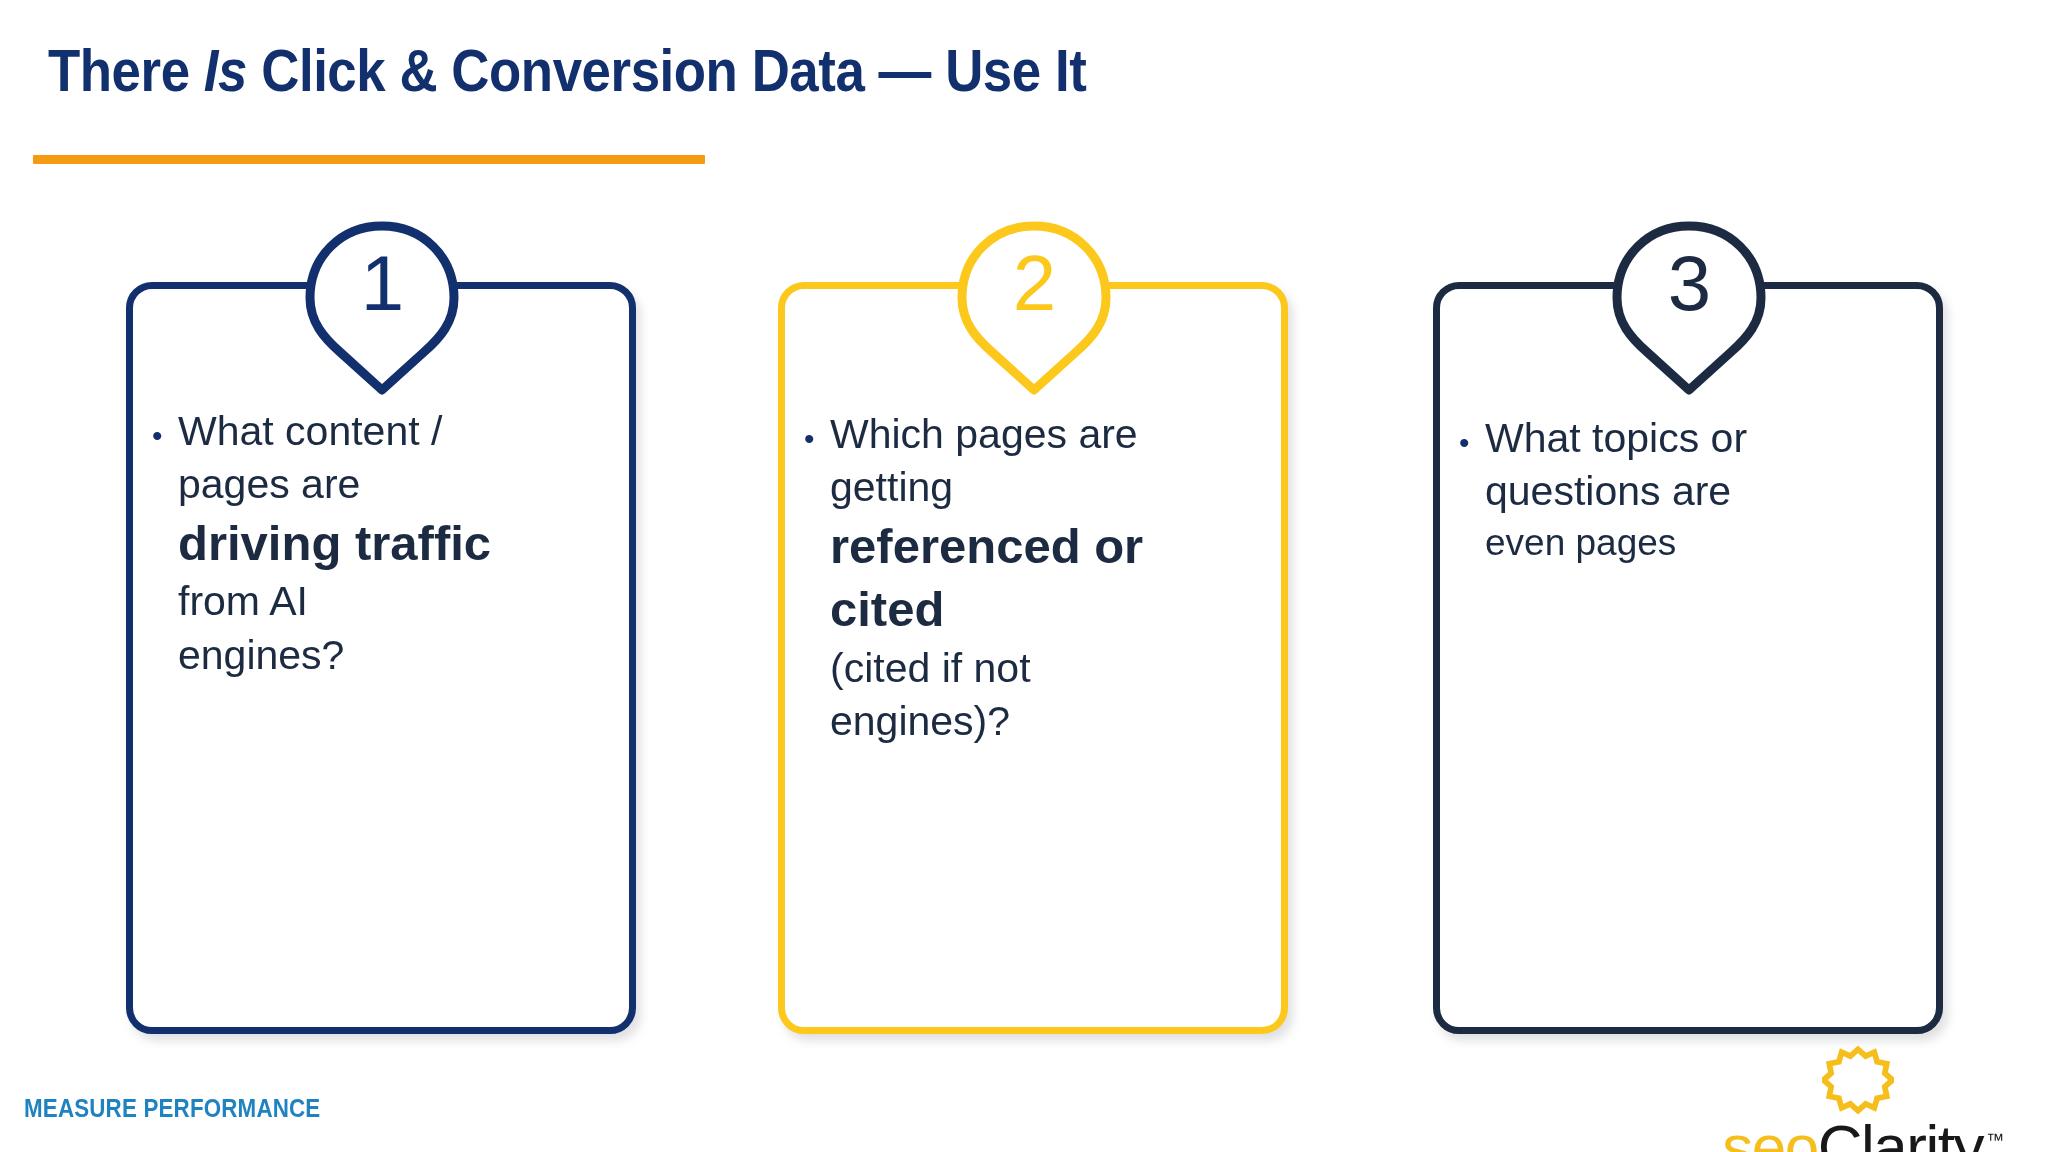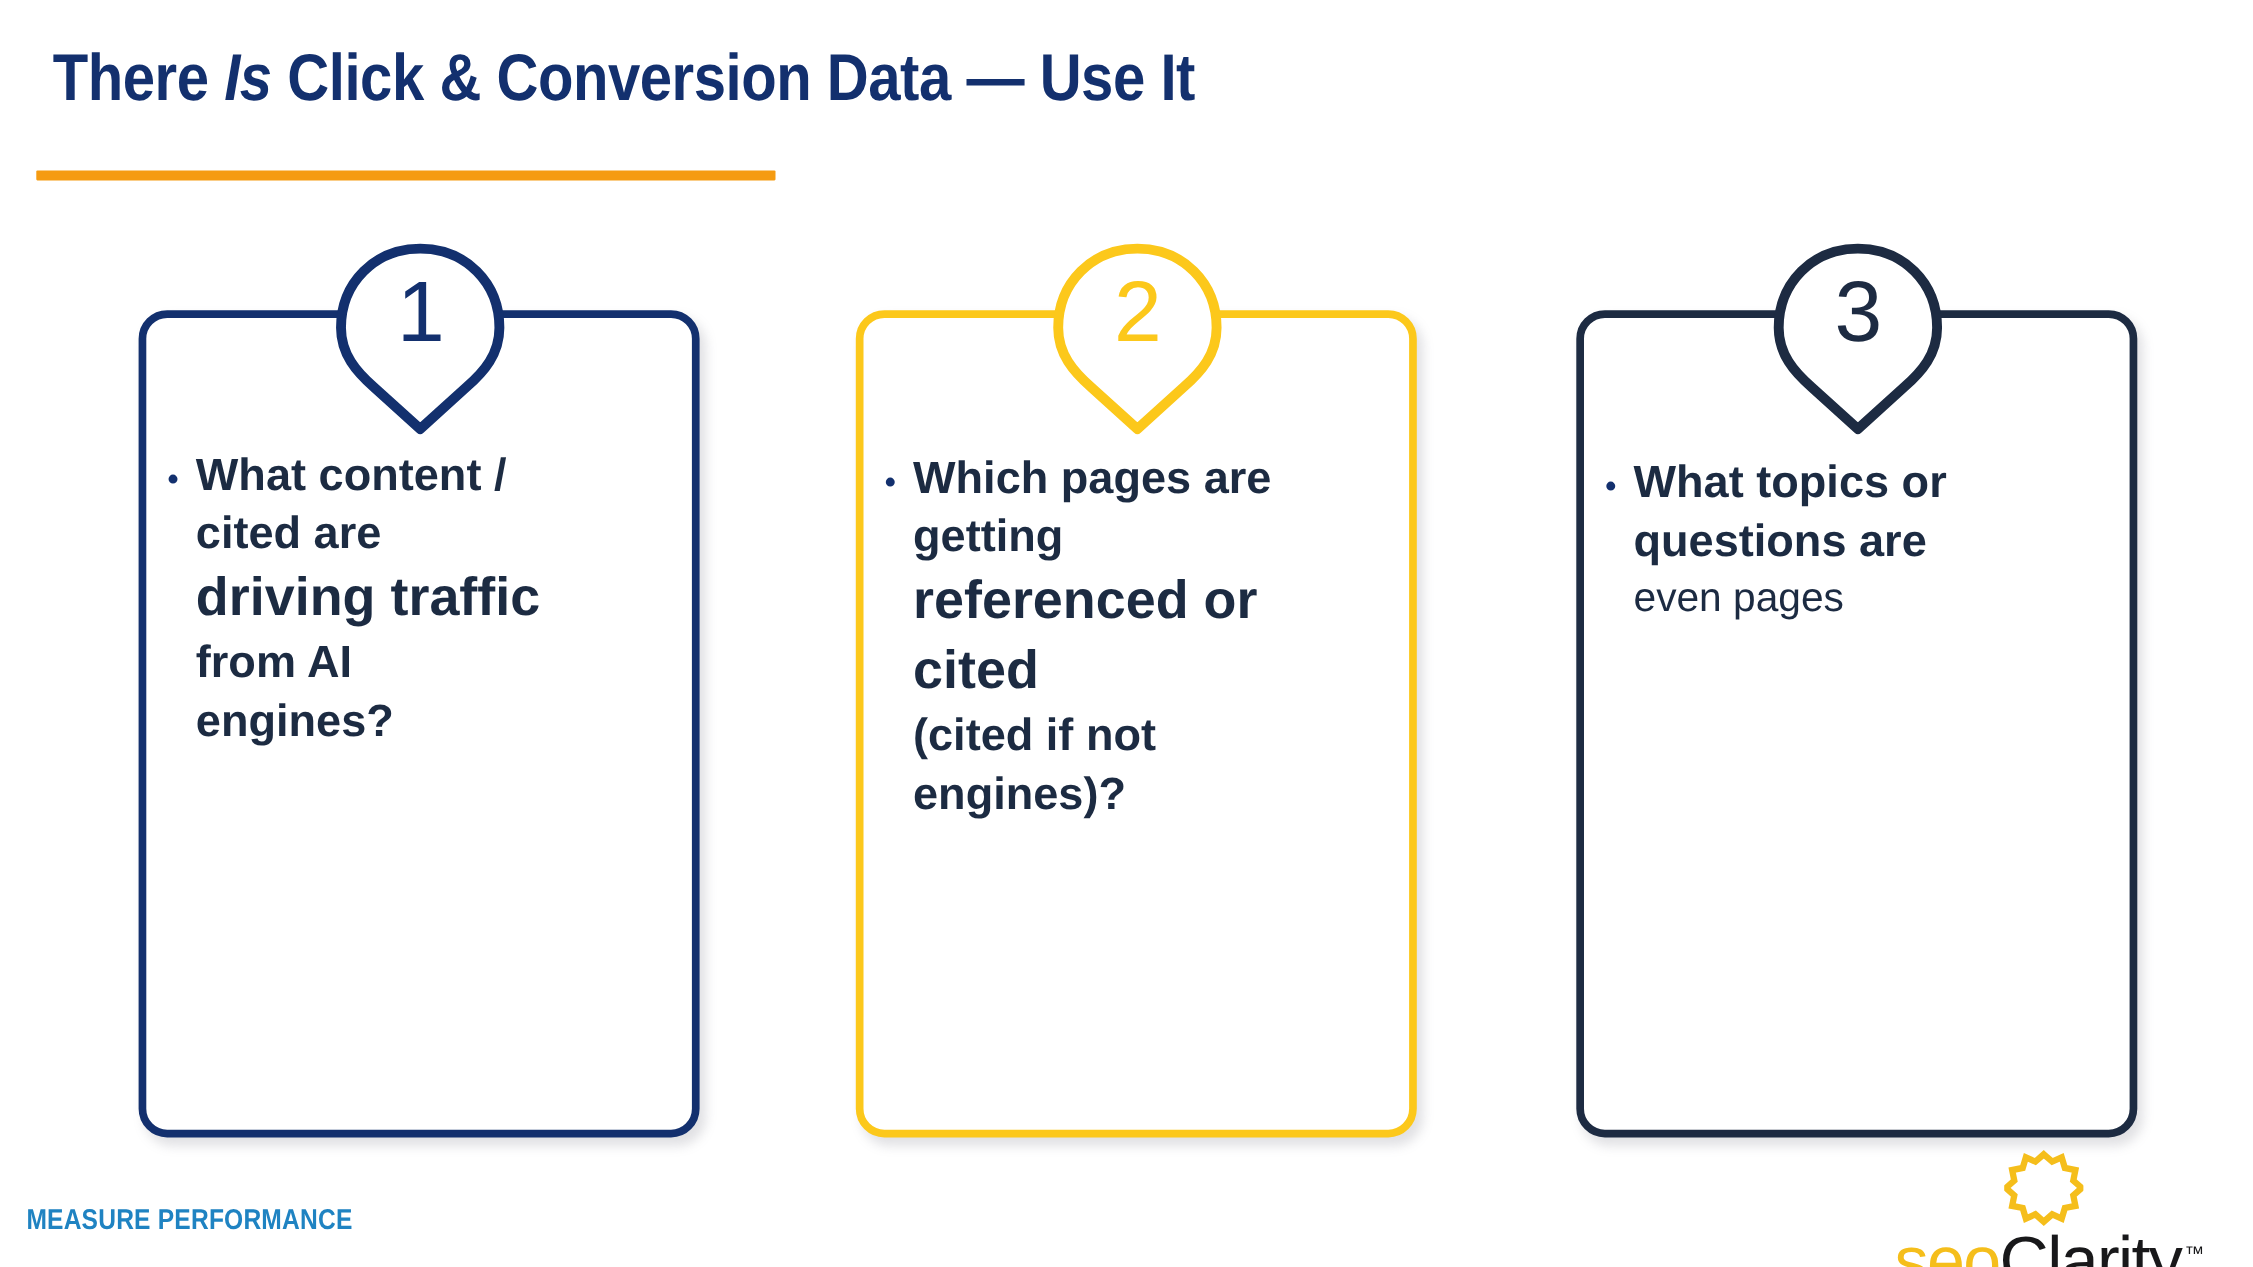--- a/index.html
+++ b/index.html
@@ -127,21 +127,21 @@
     padding-top: 16px;
     font-size: 30px;
     line-height: 1;
     color: #13306e;
   }
   .bullet-body {
     flex: 1 1 auto;
   }
 
   .t-sm { font-size: 37px; }
-  .t-md { font-size: 41px; font-weight: bold; }
+  .t-md { font-size: 41px; }
   .t-lg { font-size: 49px; font-weight: bold; }
 
   
   .footer-label {
     position: absolute;
     left: 24px;
     bottom: 28px;
     font-size: 26px;
     font-weight: bold;
     letter-spacing: 0.2px;
@@ -197,21 +197,21 @@
       <svg viewBox="0 0 164 196" xmlns="http://www.w3.org/2000/svg">
         <path d="M82 8 C 41 8 10 39 10 80 C 10 104 24 120 40 134 L 82 172 L 124 134 C 140 120 154 104 154 80 C 154 39 123 8 82 8 Z" fill="#ffffff" stroke="#13306e" stroke-width="9" stroke-linejoin="round"></path>
       </svg>
       <div class="pin-num">1</div>
     </div>
     <div class="card-text">
       <div class="bullet-row">
         <div class="bullet-dot">•</div>
         <div class="bullet-body">
           <div class="t-md">What content /</div>
-          <div class="t-md">cited are</div>
+          <div class="t-md">pages are</div>
           <div class="t-lg">driving traffic</div>
           <div class="t-md">from AI</div>
           <div class="t-md">engines?</div>
         </div>
       </div>
     </div>
   </div>
 
   <div class="card-wrap c2">
     <div class="card-box"></div>

